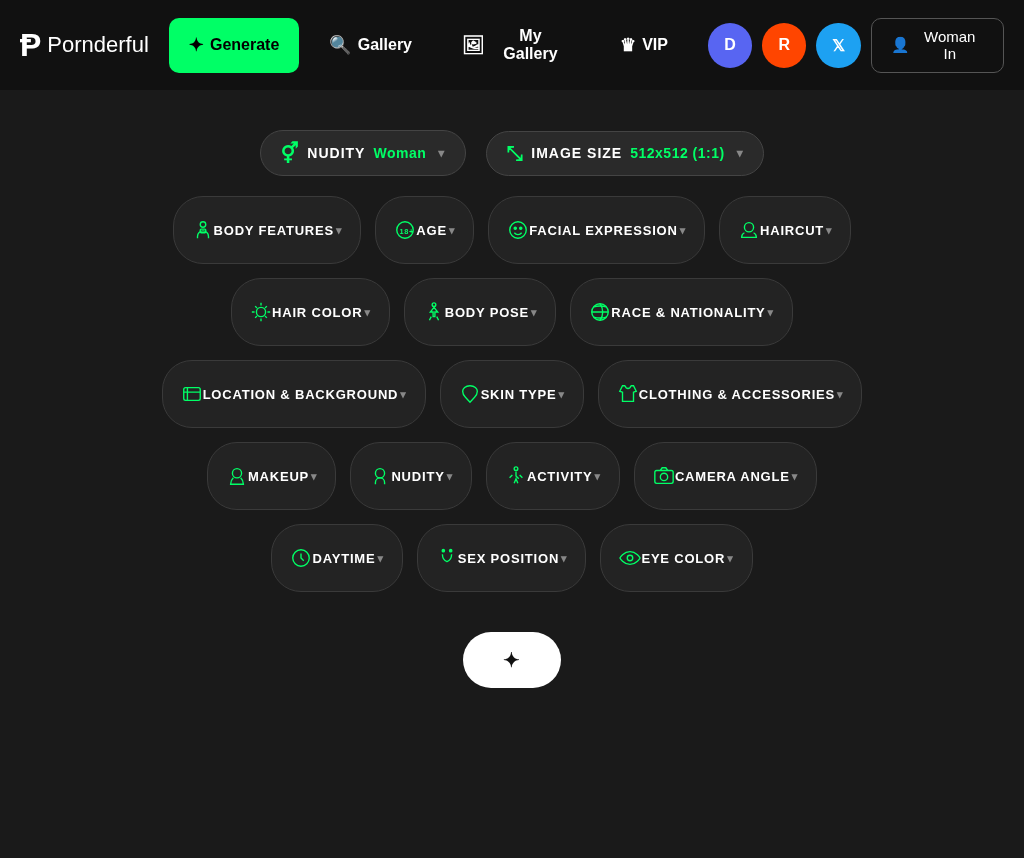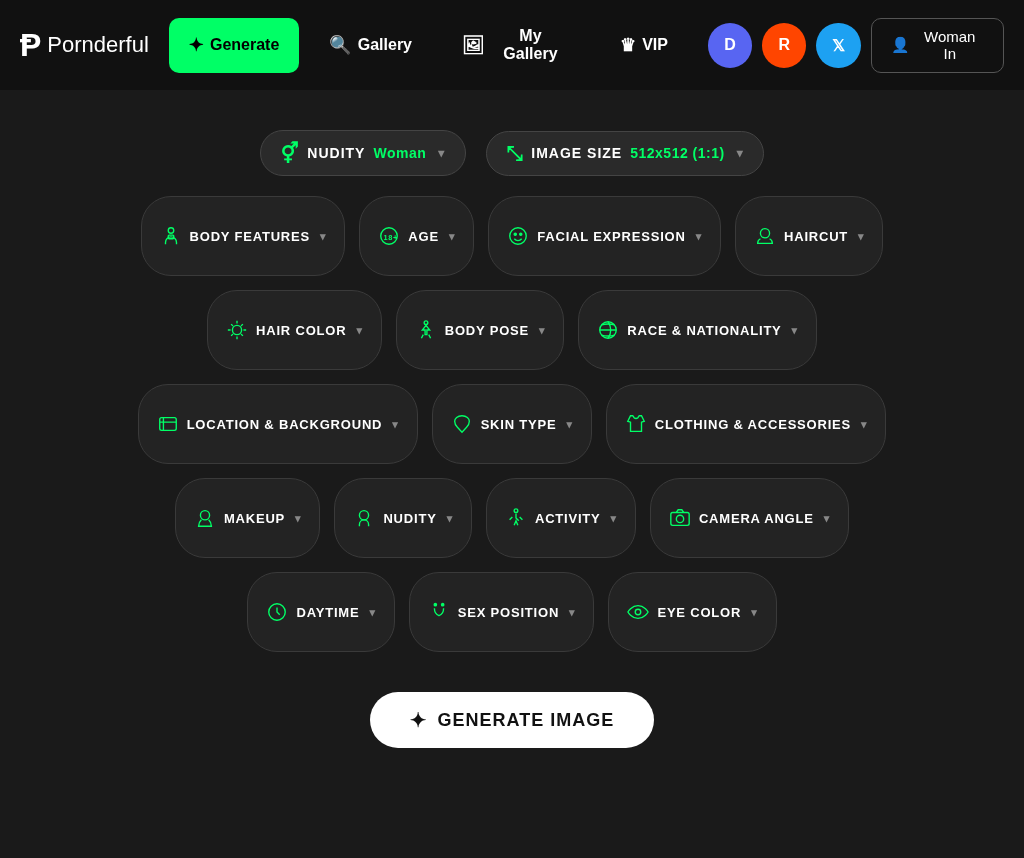--- a/index.html
+++ b/index.html
@@ -151,25 +151,25 @@
       display: flex;
       gap: 14px;
       align-items: center;
       justify-content: center;
       flex-wrap: wrap;
     }
 
     .filter-btn {
       display: flex;
       align-items: center;
-      gap: 8px;
+      gap: 0;
       background: #232323;
       border: 1px solid #3a3a3a;
       border-radius: 30px;
-      padding: 28px 18px;
+      padding: 22px 18px;
       cursor: pointer;
       color: #fff;
       font-size: 13px;
       font-weight: bold;
       letter-spacing: 0.8px;
       text-transform: uppercase;
       white-space: nowrap;
     }
     .filter-btn .f-icon {
       color: #00ff66;
@@ -481,16 +481,15 @@
         </span>
         <span>EYE COLOR</span>
         <span class="f-chevron">▾</span>
       </button>
     </div>
 
   </div>
 
   <button class="generate-btn">
     <span class="gen-icon">✦</span>
-    <span>GENERATE IMAGE</span>
   </button>
 
 </main>
 
 </body></html>

